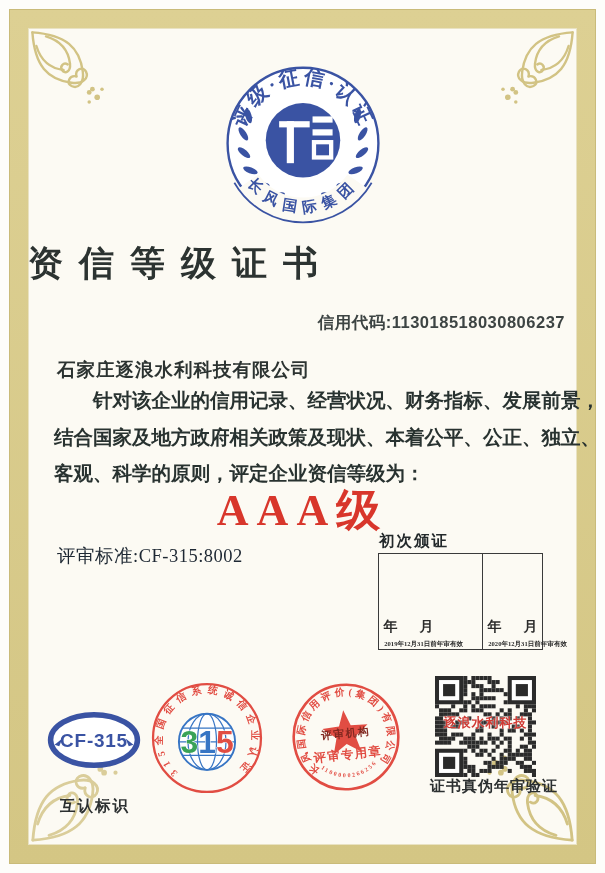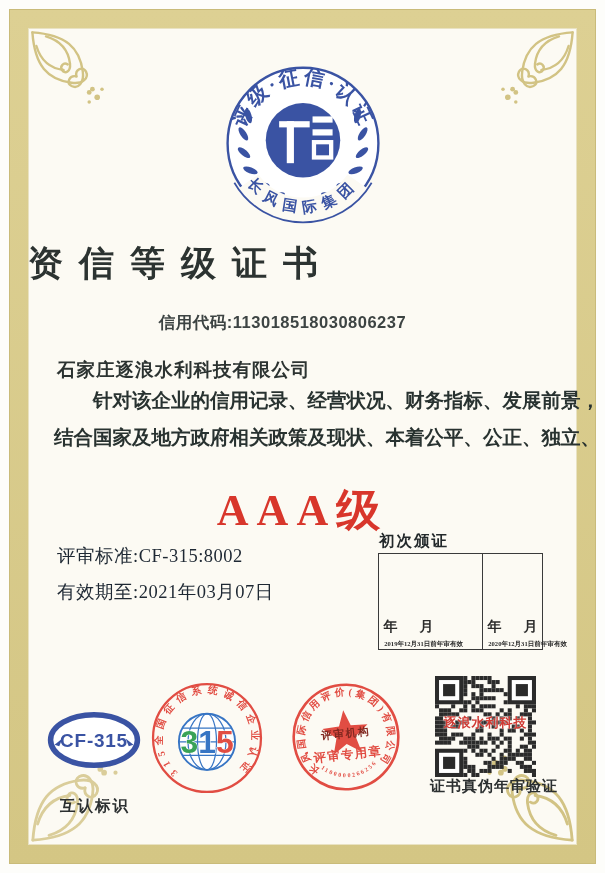--- a/index.html
+++ b/index.html
@@ -14,21 +14,21 @@
   .corner{position:absolute;color:#d2c384;pointer-events:none;}
   .corner svg{display:block;width:100%;height:100%;}
   .c-tl{top:30px;left:30px;width:80px;height:80px;}
   .c-tr{top:30px;right:30px;width:80px;height:80px;transform:scaleX(-1);}
   .c-bl{bottom:30px;left:30px;width:95px;height:95px;transform:scaleY(-1);opacity:.8;}
   .c-br{bottom:30px;right:30px;width:95px;height:95px;transform:scale(-1,-1);}
   .emblem{position:absolute;left:221px;top:62px;width:164px;height:168px;}
   .cert-title{position:absolute;top:240px;left:0;right:0;text-align:left;
     font-family:"Liberation Sans",sans-serif;font-weight:bold;font-size:35px;
     letter-spacing:16px;text-indent:16px;color:#2c3331;margin-left:12px;}
-  .credit-code{position:absolute;top:312px;left:0;right:40px;text-align:center;
+  .credit-code{position:absolute;top:312px;left:0;right:40px;text-align:right;
     font-family:"Liberation Sans",sans-serif;font-weight:bold;font-size:16.5px;
     color:#3d4443;letter-spacing:.5px;}
   .company{position:absolute;top:341px;left:57px;font-family:"Liberation Sans",sans-serif;
     font-weight:bold;font-size:18.5px;color:#2c3331;letter-spacing:1px;margin-top:16px;}
   .body-text{position:absolute;top:383px;left:54px;right:34px;
     font-weight:bold;font-size:19.5px;line-height:36.5px;color:#283230;}
   .body-text .ln{white-space:nowrap;}
   .body-text .indent{text-indent:2em;}
   .rating{position:absolute;top:466px;left:0;right:0;text-align:center;
     font-weight:bold;font-size:44px;letter-spacing:8px;color:#d8362b;margin-top:15px;}
@@ -143,27 +143,27 @@
   </text>
 </svg>
 
 <div class="cert-title">资信等级证书</div>
 <div class="credit-code">信用代码:113018518030806237</div>
 <div class="company">石家庄逐浪水利科技有限公司</div>
 
 <div class="body-text">
   <div class="ln indent">针对该企业的信用记录、经营状况、财务指标、发展前景，</div>
   <div class="ln">结合国家及地方政府相关政策及现状、本着公平、公正、独立、</div>
+  <div class="ln">客观、科学的原则，评定企业资信等级为：</div>
 </div>
 
 <div class="rating">AAA级</div>
 
 <div class="details">
   <div>评审标准:CF-315:8002</div>
-  <div>有效期至:2021年03月07日</div>
 </div>
 
 <div class="annual-label">初次颁证</div>
 <div class="annual-table">
   <div class="annual-cell">
     <div class="ym">
       <span class="y">年</span><span>月</span>
     </div>
     <div class="cell-note">2019年12月31日前年审有效</div>
   </div>

